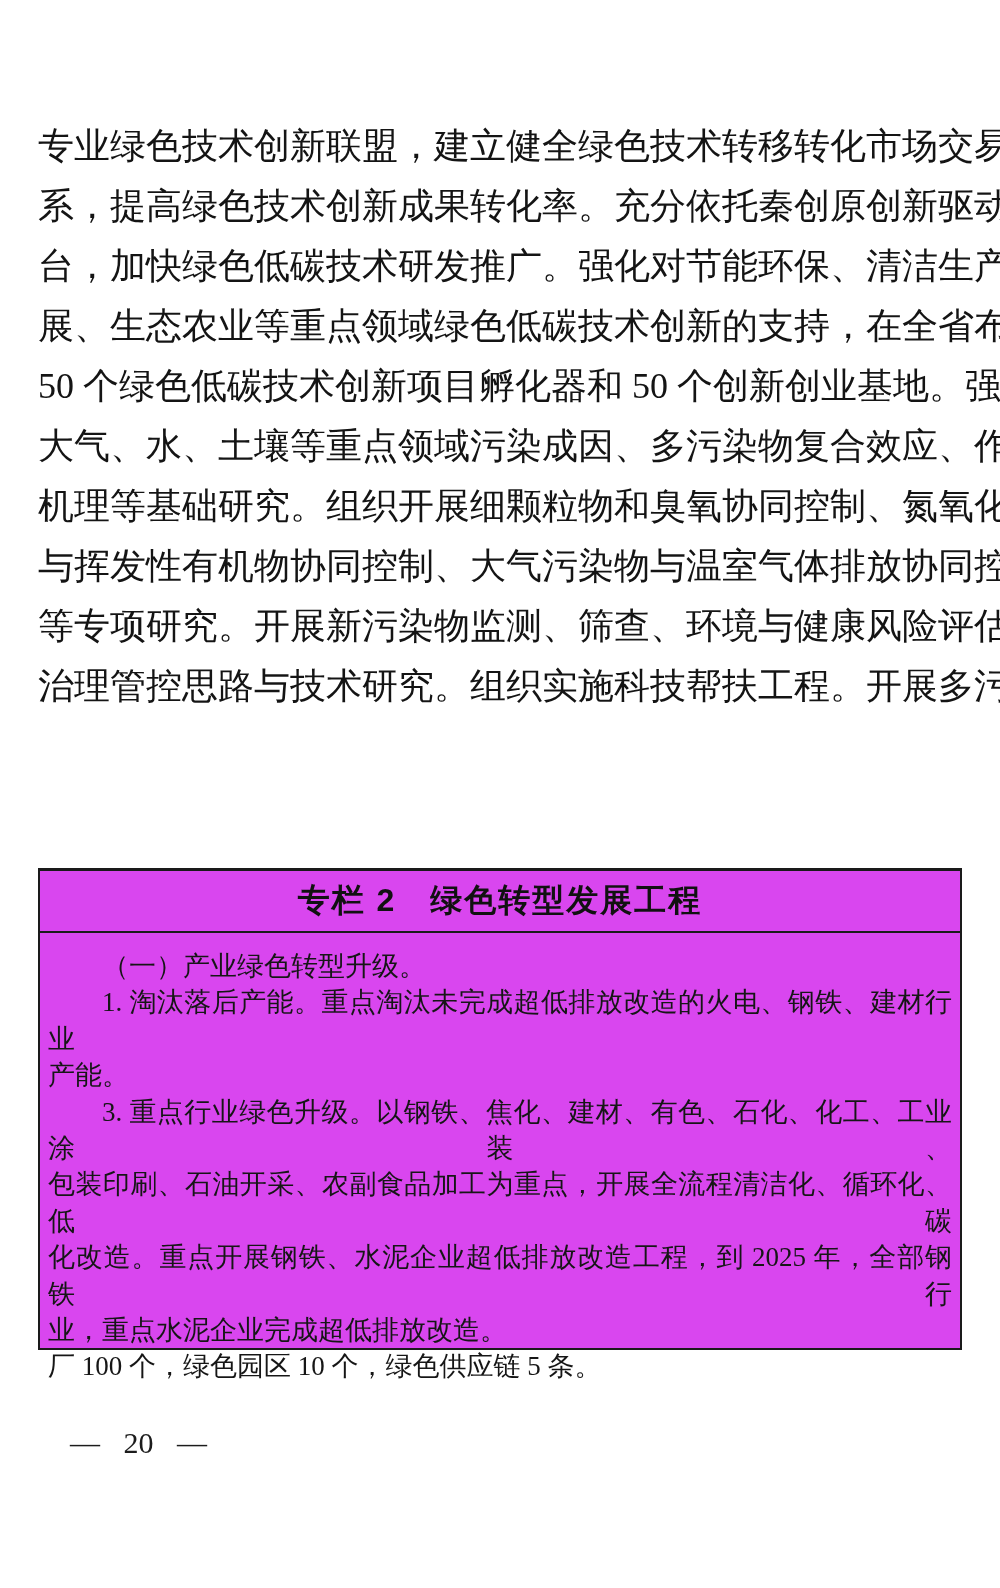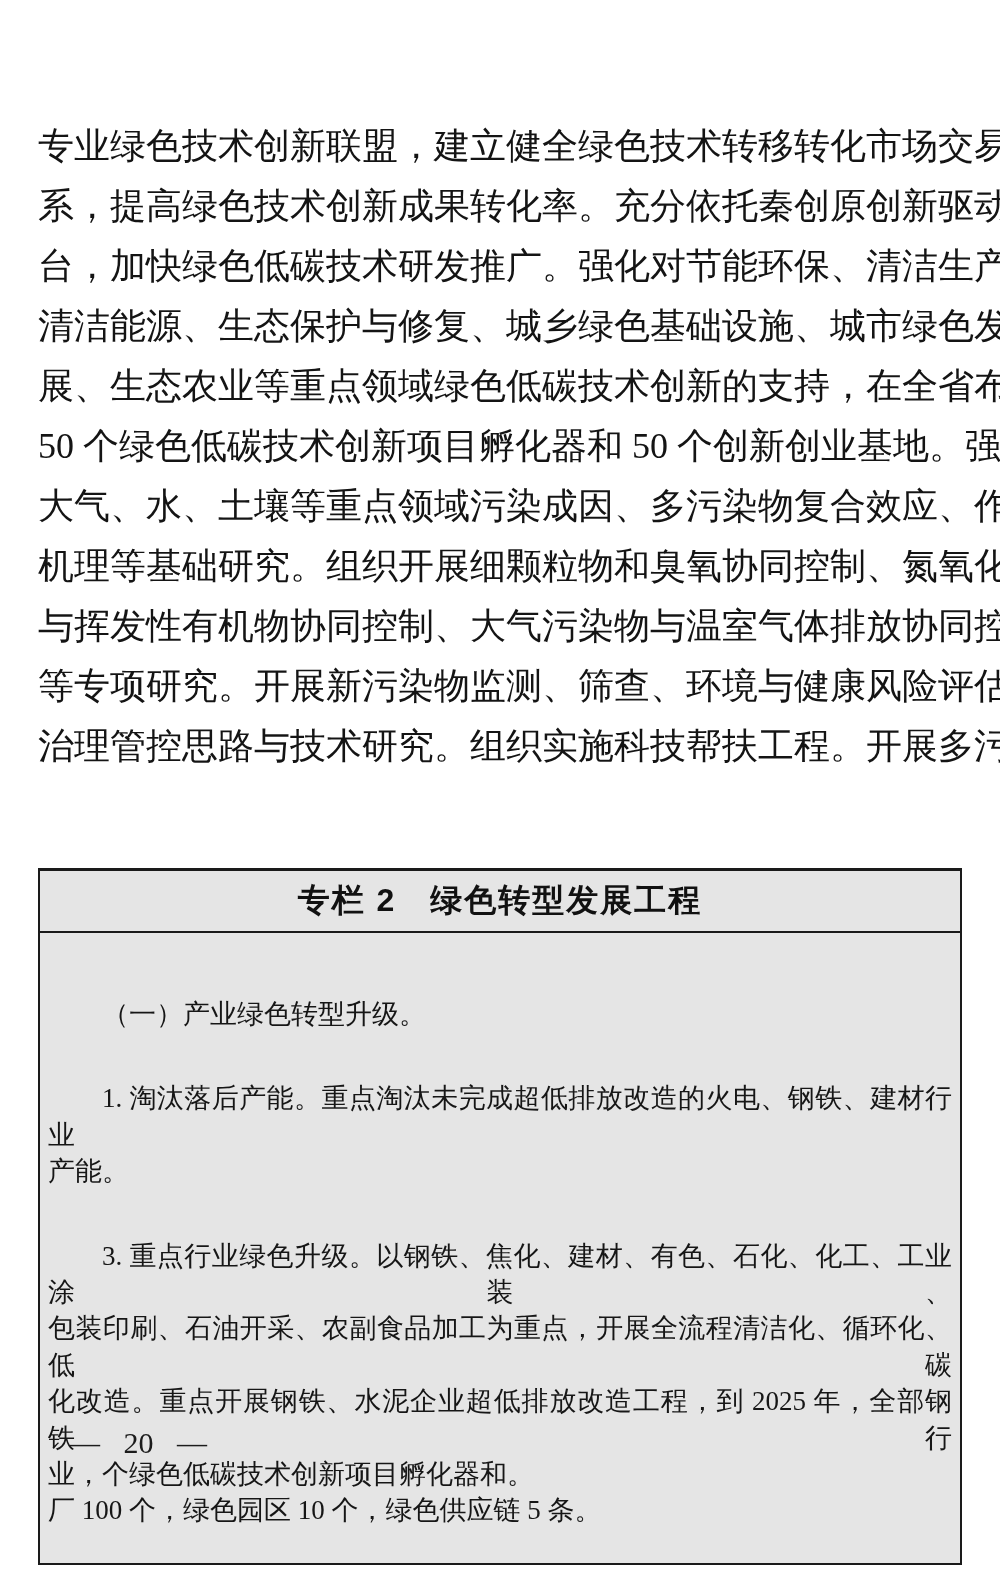--- a/index.html
+++ b/index.html
@@ -36,25 +36,25 @@
     text-align: left;
     text-align-last: left;
     white-space: normal;
   }
   
   .column-box {
     position: absolute;
     left: 38px;
     right: 38px;
     top: 868px;
-    height: 697px;
+    height: 482px;
     border: 2px solid #1a1a1a;
     border-top-width: 3px;
     box-sizing: border-box;
-    background: #e5e5e5;
+    background: #d946ef;
   }
   .box-header {
     height: 60px;
     border-bottom: 2px solid #1a1a1a;
     display: flex;
     align-items: center;
     justify-content: center;
     font-family: "Liberation Sans", sans-serif;
     font-weight: bold;
     font-size: 32px;
@@ -70,21 +70,20 @@
     text-align: justify;
     text-align-last: justify;
     color: #161616;
   }
   .box-line.no-justify {
     text-align: left;
     text-align-last: left;
   }
   .box-line.indent {
     text-indent: 2em;
-    margin-top: 48px;
   }
   
   .page-footer {
     position: absolute;
     left: 70px;
     top: 1426px;
     font-size: 30px;
     line-height: 34px;
     color: #1c1c1c;
     word-spacing: 16px;
@@ -93,42 +92,41 @@
 </style>
 </head>
 <body>
 
 <div class="page">
 
   <div class="main-text">
       <div class="main-line">专业绿色技术创新联盟，建立健全绿色技术转移转化市场交易体</div>
       <div class="main-line">系，提高绿色技术创新成果转化率。充分依托秦创原创新驱动平</div>
       <div class="main-line">台，加快绿色低碳技术研发推广。强化对节能环保、清洁生产、</div>
-      <div class="main-line">清洁能源、生态保护与修复、城乡绿色基础设施、城市绿色发</div>
       <div class="main-line">展、生态农业等重点领域绿色低碳技术创新的支持，在全省布局</div>
       <div class="main-line">50 个绿色低碳技术创新项目孵化器和 50 个创新创业基地。强化</div>
       <div class="main-line">大气、水、土壤等重点领域污染成因、多污染物复合效应、作用</div>
       <div class="main-line">机理等基础研究。组织开展细颗粒物和臭氧协同控制、氮氧化物</div>
       <div class="main-line">与挥发性有机物协同控制、大气污染物与温室气体排放协同控制</div>
       <div class="main-line">等专项研究。开展新污染物监测、筛查、环境与健康风险评估及</div>
       <div class="main-line">治理管控思路与技术研究。组织实施科技帮扶工程。开展多污染</div>
     </div>
 
   <div class="column-box">
     <div class="box-header">
       <span>专栏 2　绿色转型发展工程</span>
     </div>
     <div class="box-body">
         <div class="box-line indent no-justify">（一）产业绿色转型升级。</div>
         <div class="box-line indent">1. 淘汰落后产能。重点淘汰未完成超低排放改造的火电、钢铁、建材行业</div>
         <div class="box-line no-justify">产能。</div>
         <div class="box-line indent">3. 重点行业绿色升级。以钢铁、焦化、建材、有色、石化、化工、工业涂装、</div>
         <div class="box-line">包装印刷、石油开采、农副食品加工为重点，开展全流程清洁化、循环化、低碳</div>
         <div class="box-line">化改造。重点开展钢铁、水泥企业超低排放改造工程，到 2025 年，全部钢铁行</div>
-        <div class="box-line no-justify">业，个绿色低碳技术创新项目孵化器和。</div>
+        <div class="box-line no-justify">业，重点水泥企业完成超低排放改造。</div>
         <div class="box-line no-justify">厂 100 个，绿色园区 10 个，绿色供应链 5 条。</div>
       </div>
   </div>
 
   <div class="page-footer">
     <span>— 20 —</span>
   </div>
 
 </div>
 

